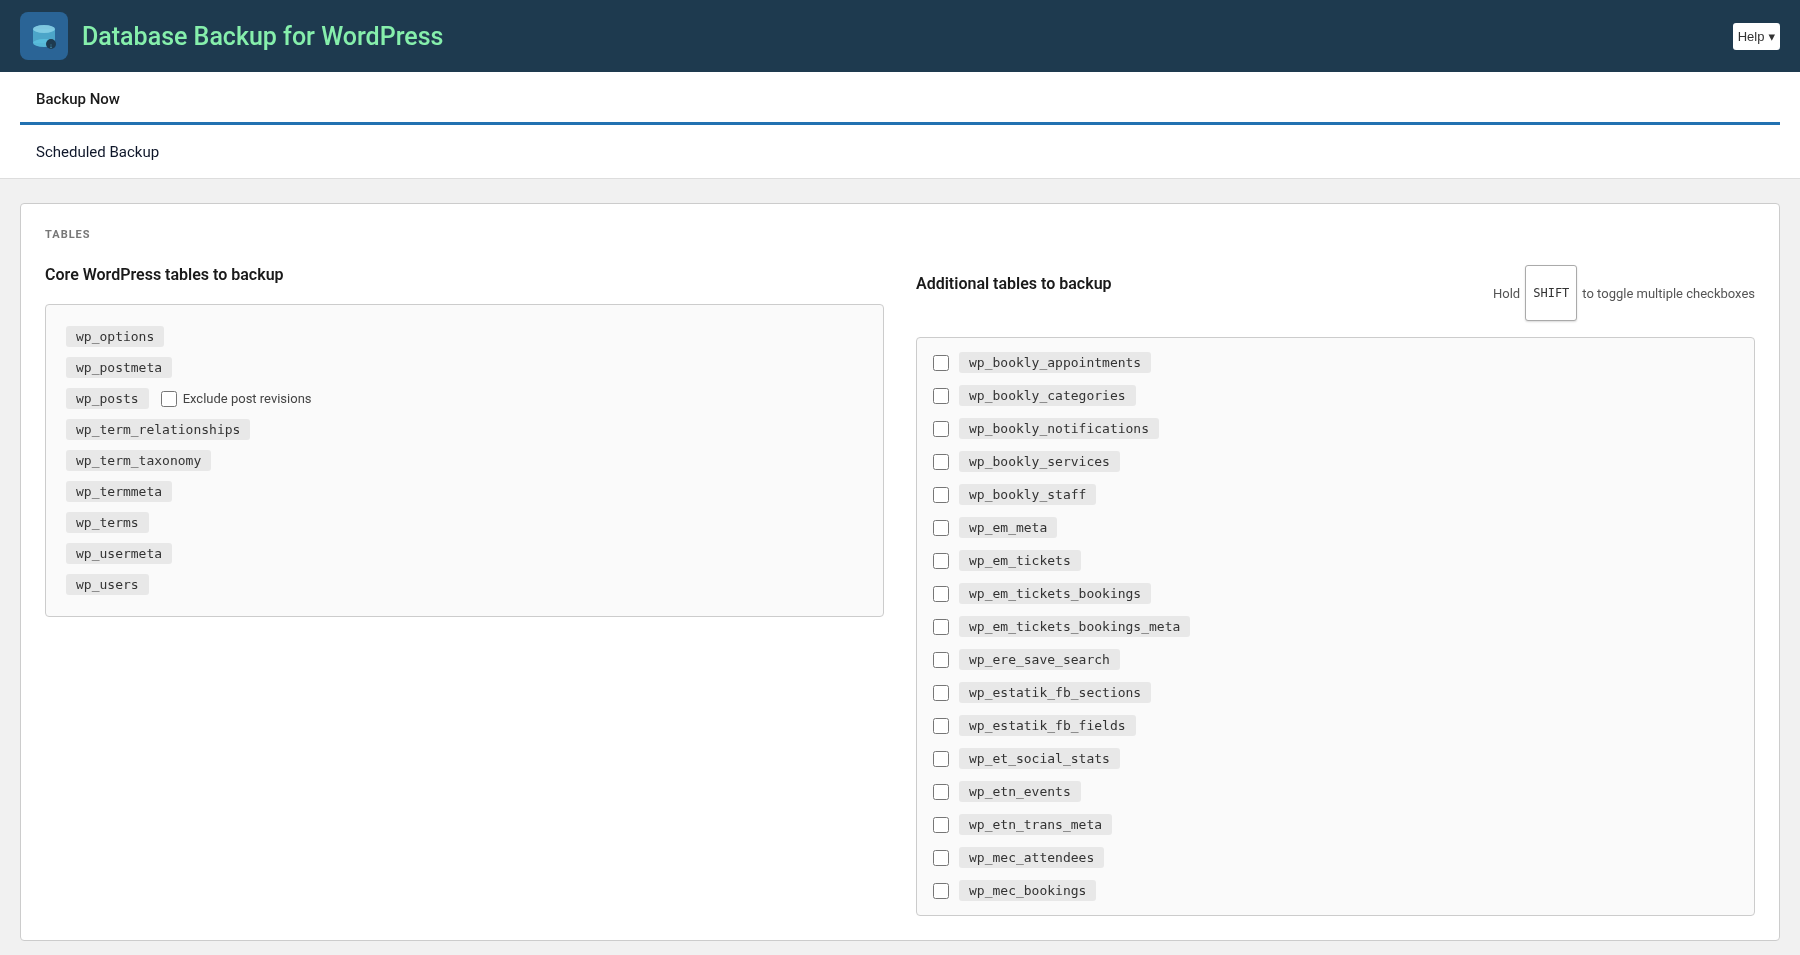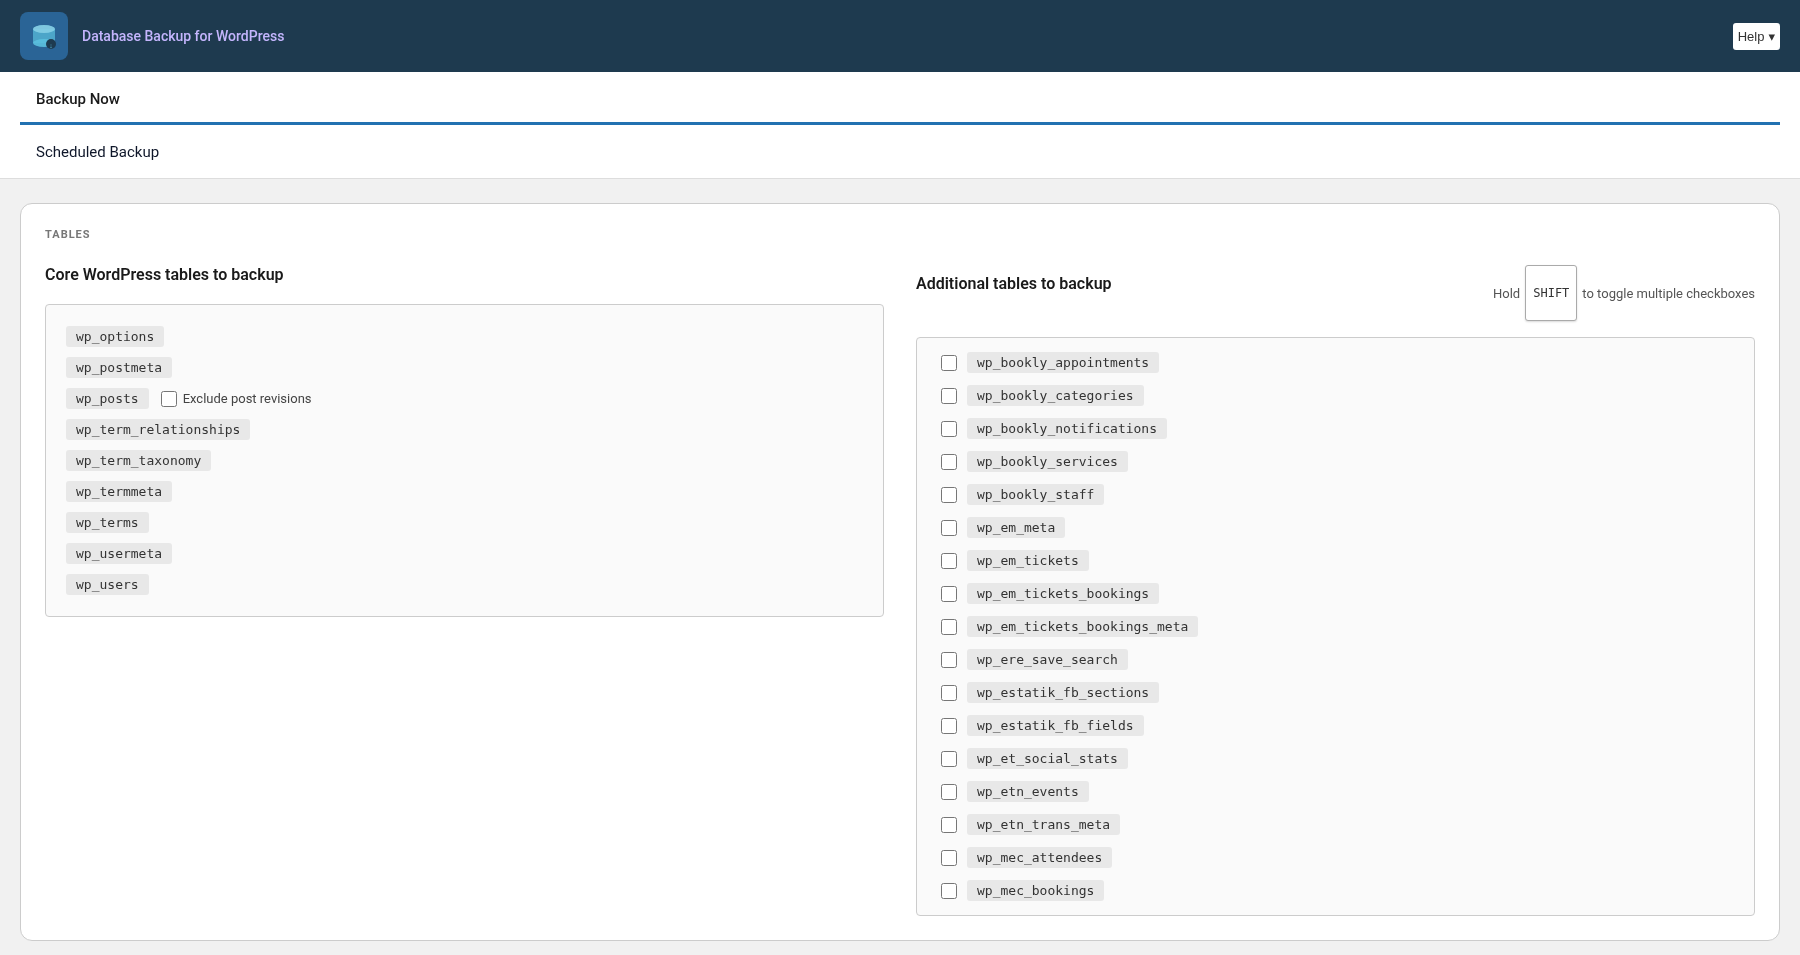--- a/index.html
+++ b/index.html
@@ -33,22 +33,22 @@
       display: flex;
       align-items: center;
       justify-content: center;
       position: relative;
     }
     .header-icon svg {
       width: 32px;
       height: 32px;
     }
     .header-title {
-      color: #c4b5fd;
-      font-size: 14px;
+      color: #86efac;
+      font-size: 25px;
       font-weight: 500;
     }
     .help-button {
       background: #fff;
       border: none;
       border-radius: 3px;
       padding: 6px 5px;
       font-size: 13px;
       cursor: pointer;
       display: flex;
@@ -82,21 +82,21 @@
 
     
     .content {
       padding: 24px 20px;
     }
 
     
     .section-card {
       background: #fff;
       border: 1px solid #ccc;
-      border-radius: 12px;
+      border-radius: 4px;
       padding: 24px;
     }
     .section-label {
       font-size: 11px;
       font-weight: 700;
       color: #777;
       letter-spacing: 1px;
       text-transform: uppercase;
       margin-bottom: 24px;
     }
@@ -171,21 +171,21 @@
       font-size: 12px;
       font-family: monospace;
       color: #333;
       box-shadow: 0 1px 2px rgba(0,0,0,0.15);
     }
 
     .additional-tables-box {
       border: 1px solid #ccc;
       border-radius: 4px;
       background: #fafafa;
-      padding: 8px 8px;
+      padding: 8px 0;
     }
     .additional-table-item {
       display: flex;
       align-items: center;
       gap: 10px;
       padding: 6px 16px;
     }
     .additional-table-item input[type="checkbox"] {
       width: 16px;
       height: 16px;

